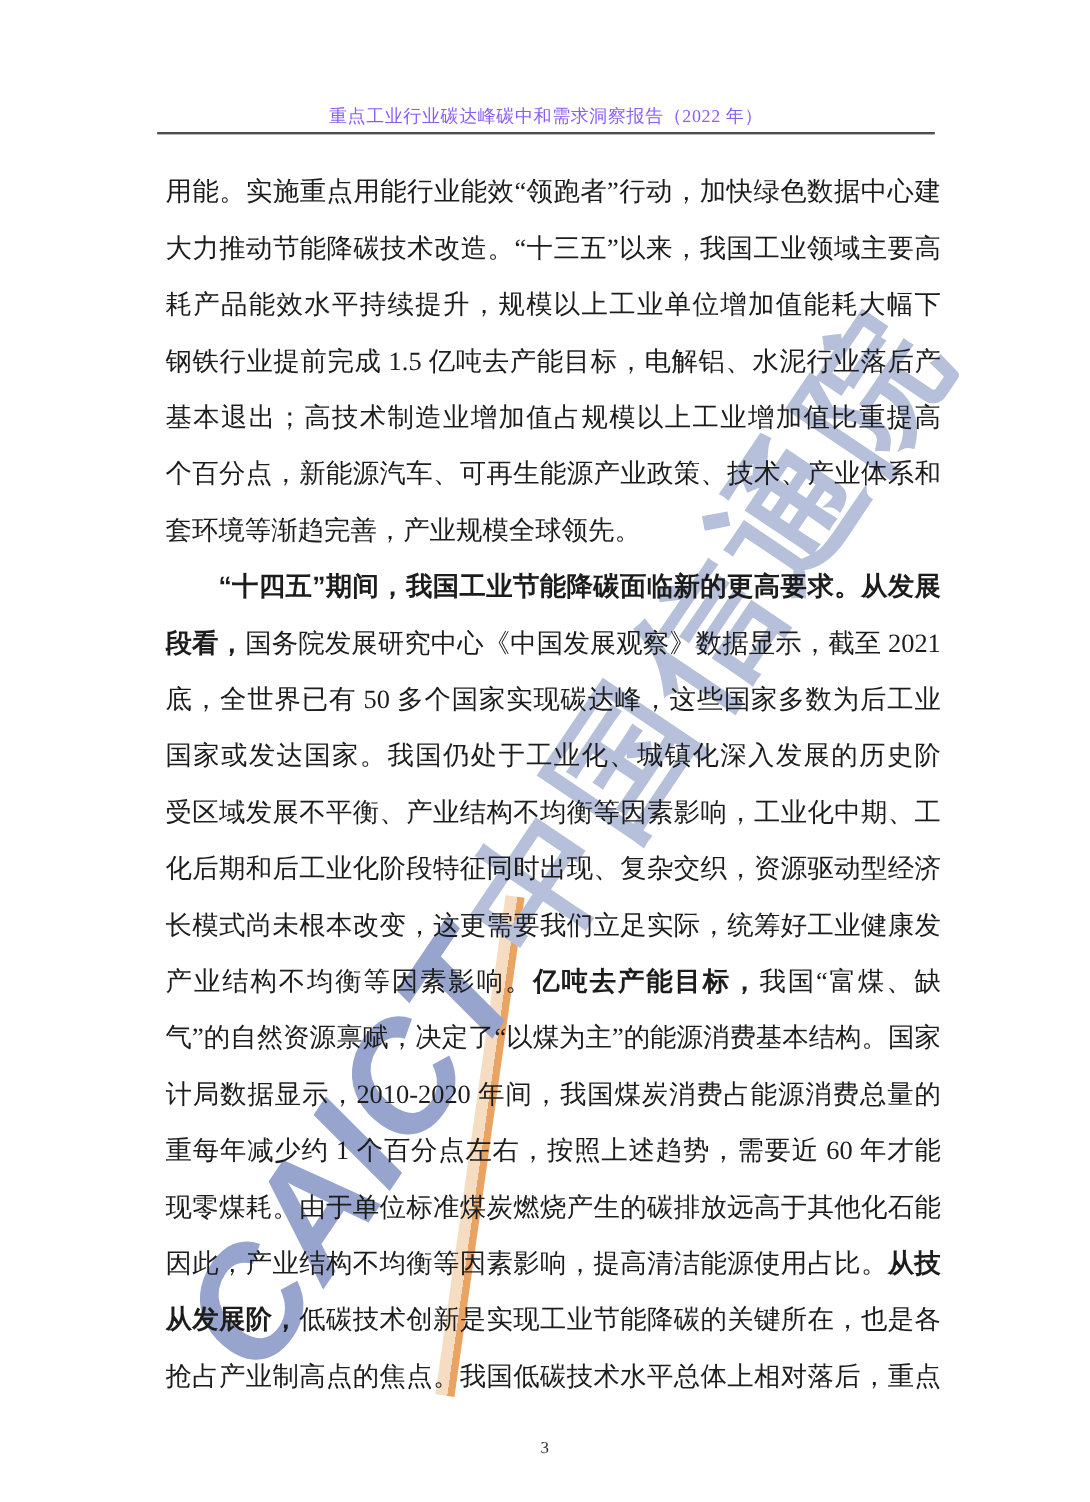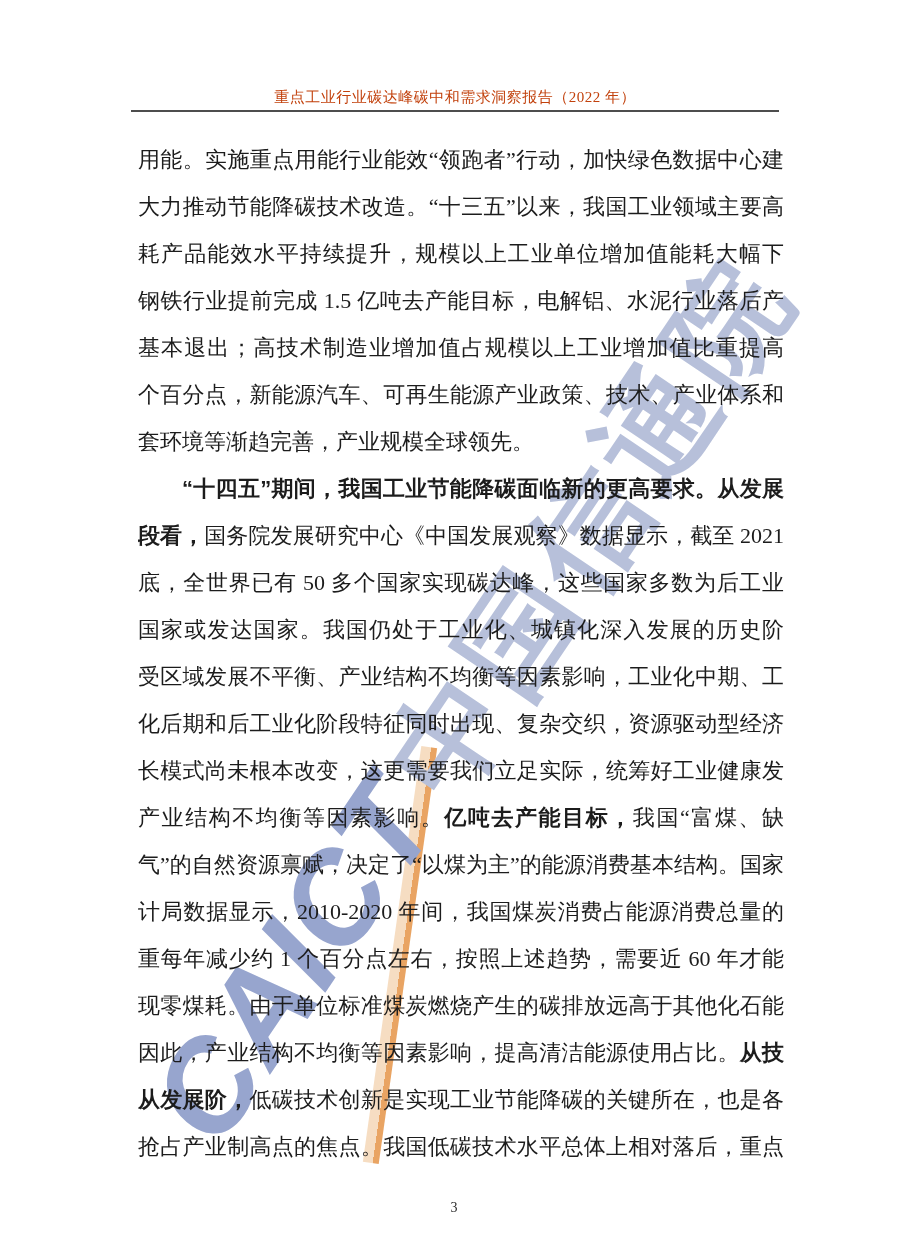--- a/index.html
+++ b/index.html
@@ -14,21 +14,21 @@
     color:#1c1c1c;
   }
 
   
   .header-title{
     position:absolute;
     top:88px;left:131px;width:648px;
     text-align:center;
     font-size:15px;
     letter-spacing:0.5px;
-    color:#c2410c;
+    color:#8b5cf6;
   }
   .header-rule{
     position:absolute;
     top:110px;left:131px;width:648px;height:2px;
     background:#4d4d4d;
   }
 
   
   .watermark{
     position:absolute;

